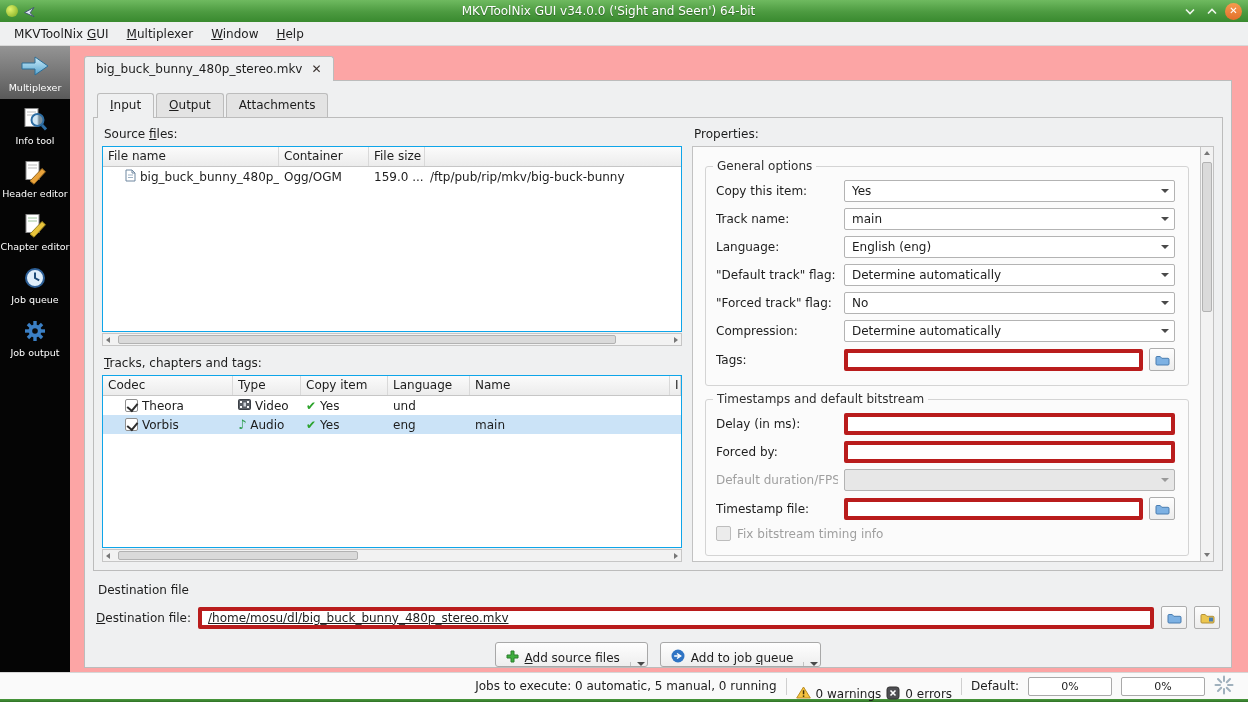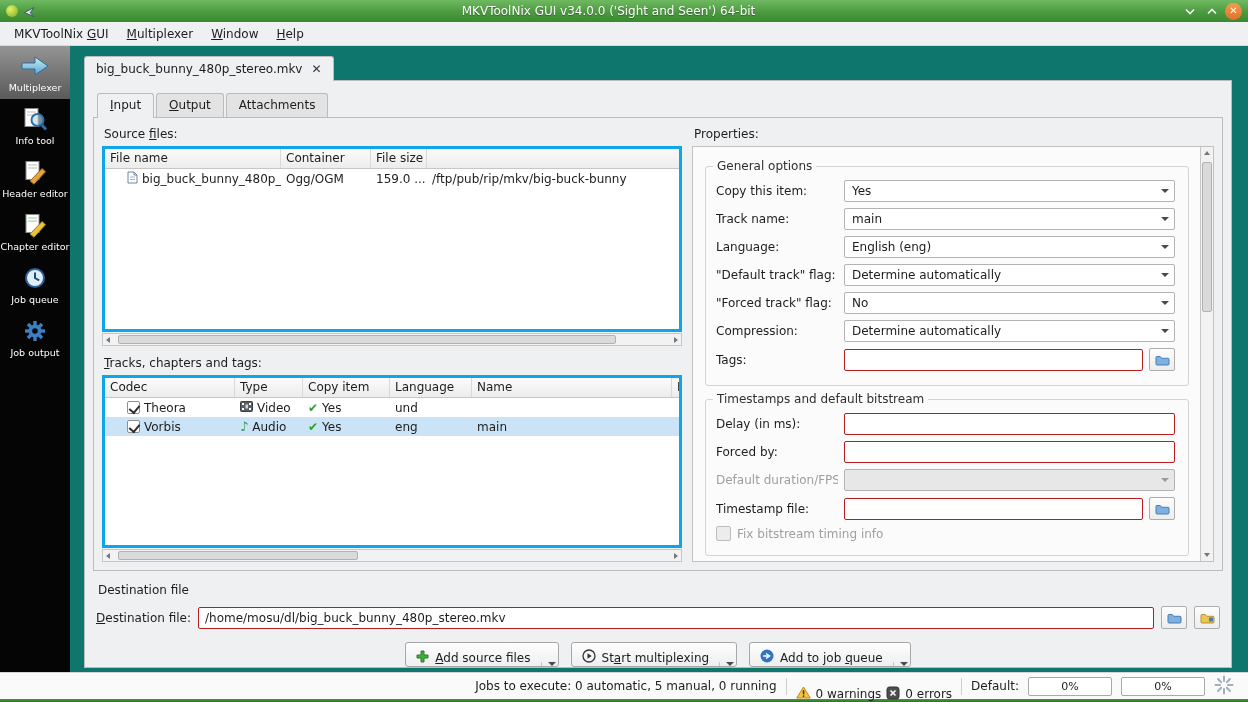--- a/index.html
+++ b/index.html
@@ -1,21 +1,21 @@
 <!DOCTYPE html>
 <html><head>
 <meta charset="utf-8">
 <style>
   * { margin:0; padding:0; box-sizing:border-box; }
   html,body { background:#888; }
   u { text-decoration:underline; }
   .window {
     width:1248px; height:702px; position:relative; overflow:hidden;
     font-family:"DejaVu Sans","Liberation Sans",sans-serif; font-size:12px; color:#1d1d1d;
-    background:#0f766e;
+    background:#fca5a5;
   }
   
   .titlebar { height:22px; background:linear-gradient(180deg,#6fba60 0%,#4c9a40 55%,#398a2f 100%);
     display:flex; align-items:center; padding:0 6px; gap:5px; }
   .tb-logo1 { width:12px; height:12px; border-radius:50%;
     background:radial-gradient(circle at 35% 35%, #e3f36a, #79a81f); flex:none; }
   .tb-logo2 { flex:none; display:flex; }
   .tb-title { flex:1; text-align:center; color:#fff; text-shadow:0 1px 1px rgba(0,0,0,.35); }
   .tb-btn { width:17px; height:17px; display:flex; align-items:center; justify-content:center; flex:none; }
   .tb-close { background:linear-gradient(#f59b4e,#e2702b); border-radius:50%; color:#fff;
@@ -41,21 +41,21 @@
   .page { border:1px solid #bcbcbc; margin-top:-1px; height:588px; padding:12px 8px 0 8px;
     position:relative; overflow:hidden; background:#eff0f1; }
   .tabs-row { display:flex; margin-left:4px; position:relative; z-index:2; }
   .tab { height:24px; padding:4px 12px 0 12px; border:1px solid #bcbcbc; border-bottom:none;
     border-radius:3px 3px 0 0; background:#e3e3e3; margin-right:2px; }
   .tab.active { background:#eff0f1; height:25px; margin-bottom:-1px; }
   .tabframe { border:1px solid #bcbcbc; height:454px; display:flex; padding:8px; gap:10px; overflow:hidden; }
   
   .left-col { width:580px; flex:none; display:flex; flex-direction:column; }
   .section-label { margin:1px 0 5px 2px; }
-  .table { border:3px solid #0ea5e9; background:#fff; overflow:hidden; }
+  .table { border:1px solid #0ea5e9; background:#fff; overflow:hidden; }
   .thead { display:grid; background:linear-gradient(#fbfbfb,#ececec); border-bottom:1px solid #c6c6c6; height:20px; }
   .th { padding:2px 5px; border-right:1px solid #d9d9d9; overflow:hidden; white-space:nowrap; }
   .grid-src { grid-template-columns:176px 90px 56px 1fr; }
   .grid-trk { grid-template-columns:130px 68px 87px 82px 200px 1fr; }
   .trow { display:grid; height:19px; align-items:center; }
   .trow.selected { background:#cbe3f7; }
   .td { padding:0 5px; white-space:nowrap; overflow:hidden; display:flex; align-items:center; gap:4px; }
   .indent { padding-left:22px; }
   .cb { width:13px; height:13px; border:1px solid #8f8f8f; border-radius:2px; background:#fff;
     position:relative; flex:none; }
@@ -86,22 +86,22 @@
   .frow { display:flex; align-items:center; gap:6px; margin-bottom:6px; }
   .flabel { width:122px; flex:none; white-space:nowrap; overflow:hidden; }
   .flabel.disabled, .dis-text { color:#9f9f9f; }
   .combo { flex:1; height:22px; background:#fff; border:1px solid #b3b3b3; border-radius:2px;
     display:flex; align-items:center; padding:0 5px 0 7px; min-width:0; }
   .combo-val { flex:1; white-space:nowrap; overflow:hidden; }
   .carrow { width:0; height:0; border-left:4px solid transparent; border-right:4px solid transparent;
     border-top:4.5px solid #4a4a4a; margin-left:4px; flex:none; }
   .combo.disabled { background:#e7e7e7; }
   .combo.disabled .carrow { border-top-color:#9a9a9a; }
-  .tinput { flex:1; height:22px; background:#fff; border:1px solid #b91c1c; border-radius:2px;
-    padding:0 6px; font:inherit; color:#1d1d1d; min-width:0; }
+  .tinput { flex:1; height:22px; background:#fff; border:4px solid #b91c1c; border-radius:2px;
+    padding:0 6px; font:inherit; color:#1d1d1d; min-width:0;text-decoration:underline; }
   .icon-btn { width:26px; height:23px; border:1px solid #adadad; border-radius:2px; flex:none;
     background:linear-gradient(#fdfdfd,#ededed); display:flex; align-items:center; justify-content:center; }
   .cbx { width:15px; height:15px; border:1px solid #bdbdbd; background:#ececec; border-radius:2px; flex:none; }
   
   .dest-title { margin:12px 0 9px 5px; }
   .dest-row { display:flex; align-items:center; gap:7px; padding:0 3px; }
   .actions-row { display:flex; justify-content:center; gap:12px; margin-top:13px; }
   .split-btn { display:flex; align-items:flex-end; height:25px; border:1px solid #a8a8a8;
     border-radius:3px; background:linear-gradient(#fefefe,#eeeeee); }
   .btn-main { display:flex; align-items:center; gap:6px; padding:0 10px; }
@@ -453,34 +453,20 @@
 
         <div class="actions-row">
           <div class="split-btn">
             <span class="btn-main">
               <span>
                 <svg width="13" height="13">
                     <path d="M5 1h3v4h4v3H8v4H5V8H1V5h4z" fill="#3fae3f" stroke="#2c7f2c"></path>
                   </svg>
               </span>
               <span><u>A</u>dd source files</span>
-            </span>
-            <span class="btn-arrow">
-              <span class="carrow"></span>
-            </span>
-          </div>
-          <div class="split-btn">
-            <span class="btn-main">
-              <span>
-                <svg width="14" height="14">
-                    <circle cx="7" cy="7" r="6" fill="none" stroke="#333" stroke-width="1.3"></circle>
-                    <path d="M5.5 4.3l4.2 2.7-4.2 2.7z" fill="#333"></path>
-                  </svg>
-              </span>
-              <span>St<u>a</u>rt multiplexing</span>
             </span>
             <span class="btn-arrow">
               <span class="carrow"></span>
             </span>
           </div>
           <div class="split-btn">
             <span class="btn-main">
               <span>
                 <svg width="14" height="14">
                     <circle cx="7" cy="7" r="6.5" fill="#2f74c4"></circle>

